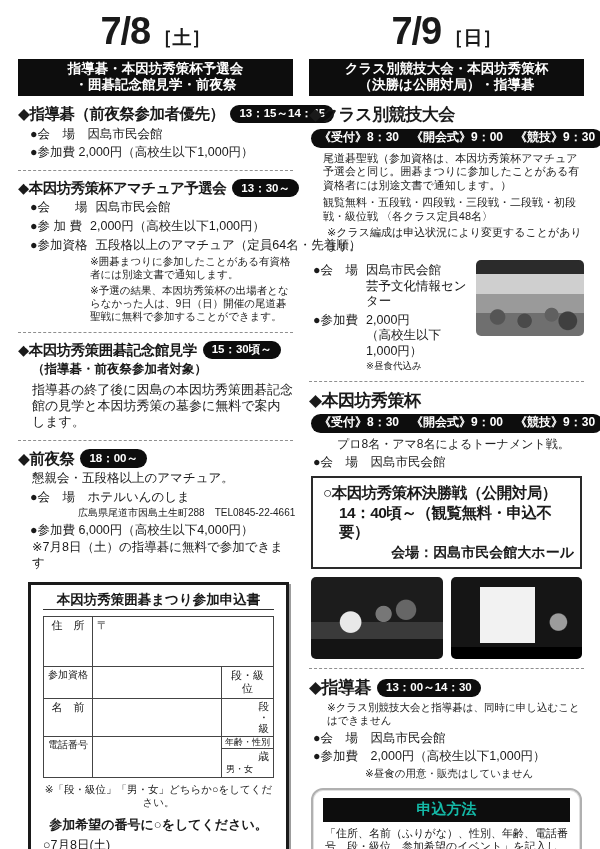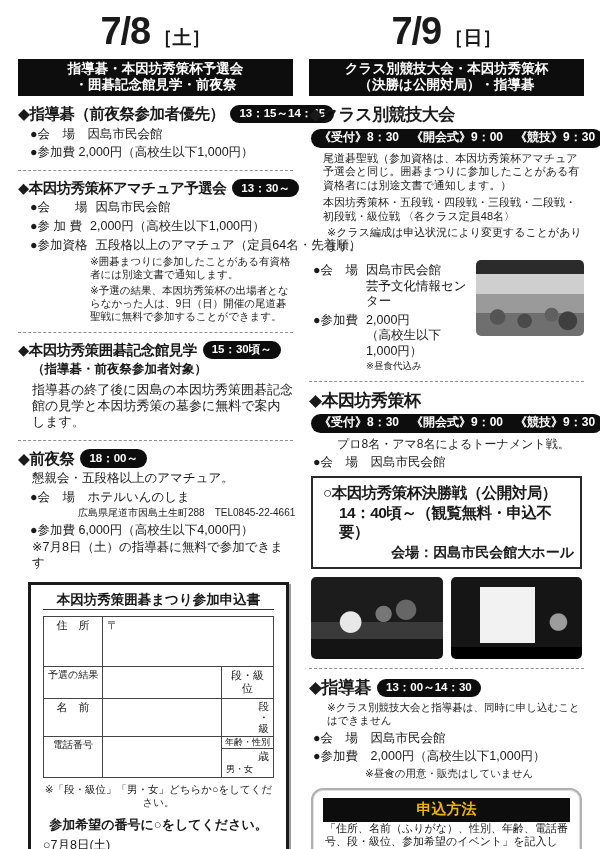--- a/index.html
+++ b/index.html
@@ -104,22 +104,22 @@
   .form-instr { font-size:13px; font-weight:bold; text-align:center; margin:7px 0 5px 0; }
   .choice-day { font-size:12.5px; margin-top:4px; }
   .tiny { font-size:9.5px; }
 
   
   .round-box {
     border:2px solid #b0b0b0; border-radius:12px; box-shadow:0 0 0 1px #e0e0e0 inset;
     margin:8px 2px 0 2px; padding:8px 10px 10px 10px;
   }
   .bar-header {
-    background:#0d0d0d; color:#eab308; font-weight:bold; font-size:15px;
-    text-align:center; padding:2px 0 3px 0; 
+    background:#0d0d0d; color:#14b8a6; font-weight:bold; font-size:15px;
+    text-align:center; padding:2px 0 3px 0; margin-bottom:5px;
   }
   .rb-para { font-size:11px; margin:0 0 5px 2px; }
 </style>
 </head>
 <body>
 
 <div class="page">
 
   <div class="col">
 
@@ -193,21 +193,21 @@
     <div class="form-box">
       <div class="form-title">本因坊秀策囲碁まつり参加申込書</div>
 
       <table class="form-table">
         <tbody>
             <tr>
           <td class="flbl">住　所</td>
           <td colspan="2" class="addr-cell">〒</td>
         </tr>
         <tr>
-          <td class="flbl" style="font-size:10px">予選の結果</td>
+          <td class="flbl" style="font-size:10px">参加資格</td>
           <td></td>
           <td class="fr rank-h">段・級位</td>
         </tr>
         <tr>
           <td class="flbl" style="height:30px">名　前</td>
           <td></td>
           <td class="fr dan-cell">
             <div>段</div>
             <div>・</div>
             <div>級</div>
@@ -245,21 +245,21 @@
       <div>（決勝は公開対局）・指導碁</div>
     </div>
 
     <div class="sec">
       <div class="h-row">
         <span class="h-title" style="font-size:17px">◆クラス別競技大会</span>
       </div>
       <span class="sched-pill">《受付》8：30　《開会式》9：00　《競技》9：30</span>
       <div class="note" style="margin-left:14px; font-size:11px">尾道碁聖戦（参加資格は、本因坊秀策杯アマチュア予選会と同じ。囲碁まつりに参加したことがある有資格者には別途文書で通知します。）</div>
       <div class="note" style="margin-left:14px; font-size:11px; margin-top:3px">
-        <span>本因坊秀策杯・五段戦・四段戦・三段戦・二段戦・初段戦・級位戦</span>
+        <span>観覧無料・五段戦・四段戦・三段戦・二段戦・初段戦・級位戦</span>
         <span>〈各クラス定員48名〉</span>
       </div>
       <div class="note" style="margin-left:18px; font-size:11px; margin-top:3px">※クラス編成は申込状況により変更することがあります。</div>
 
       <div style="display:flex; gap:8px; margin-top:6px">
         <div style="flex:1">
           <div class="label-val" style="margin-left:4px">
             <span class="lv-label">●会　場</span>
             <span>
               <div>因島市民会館</div>

